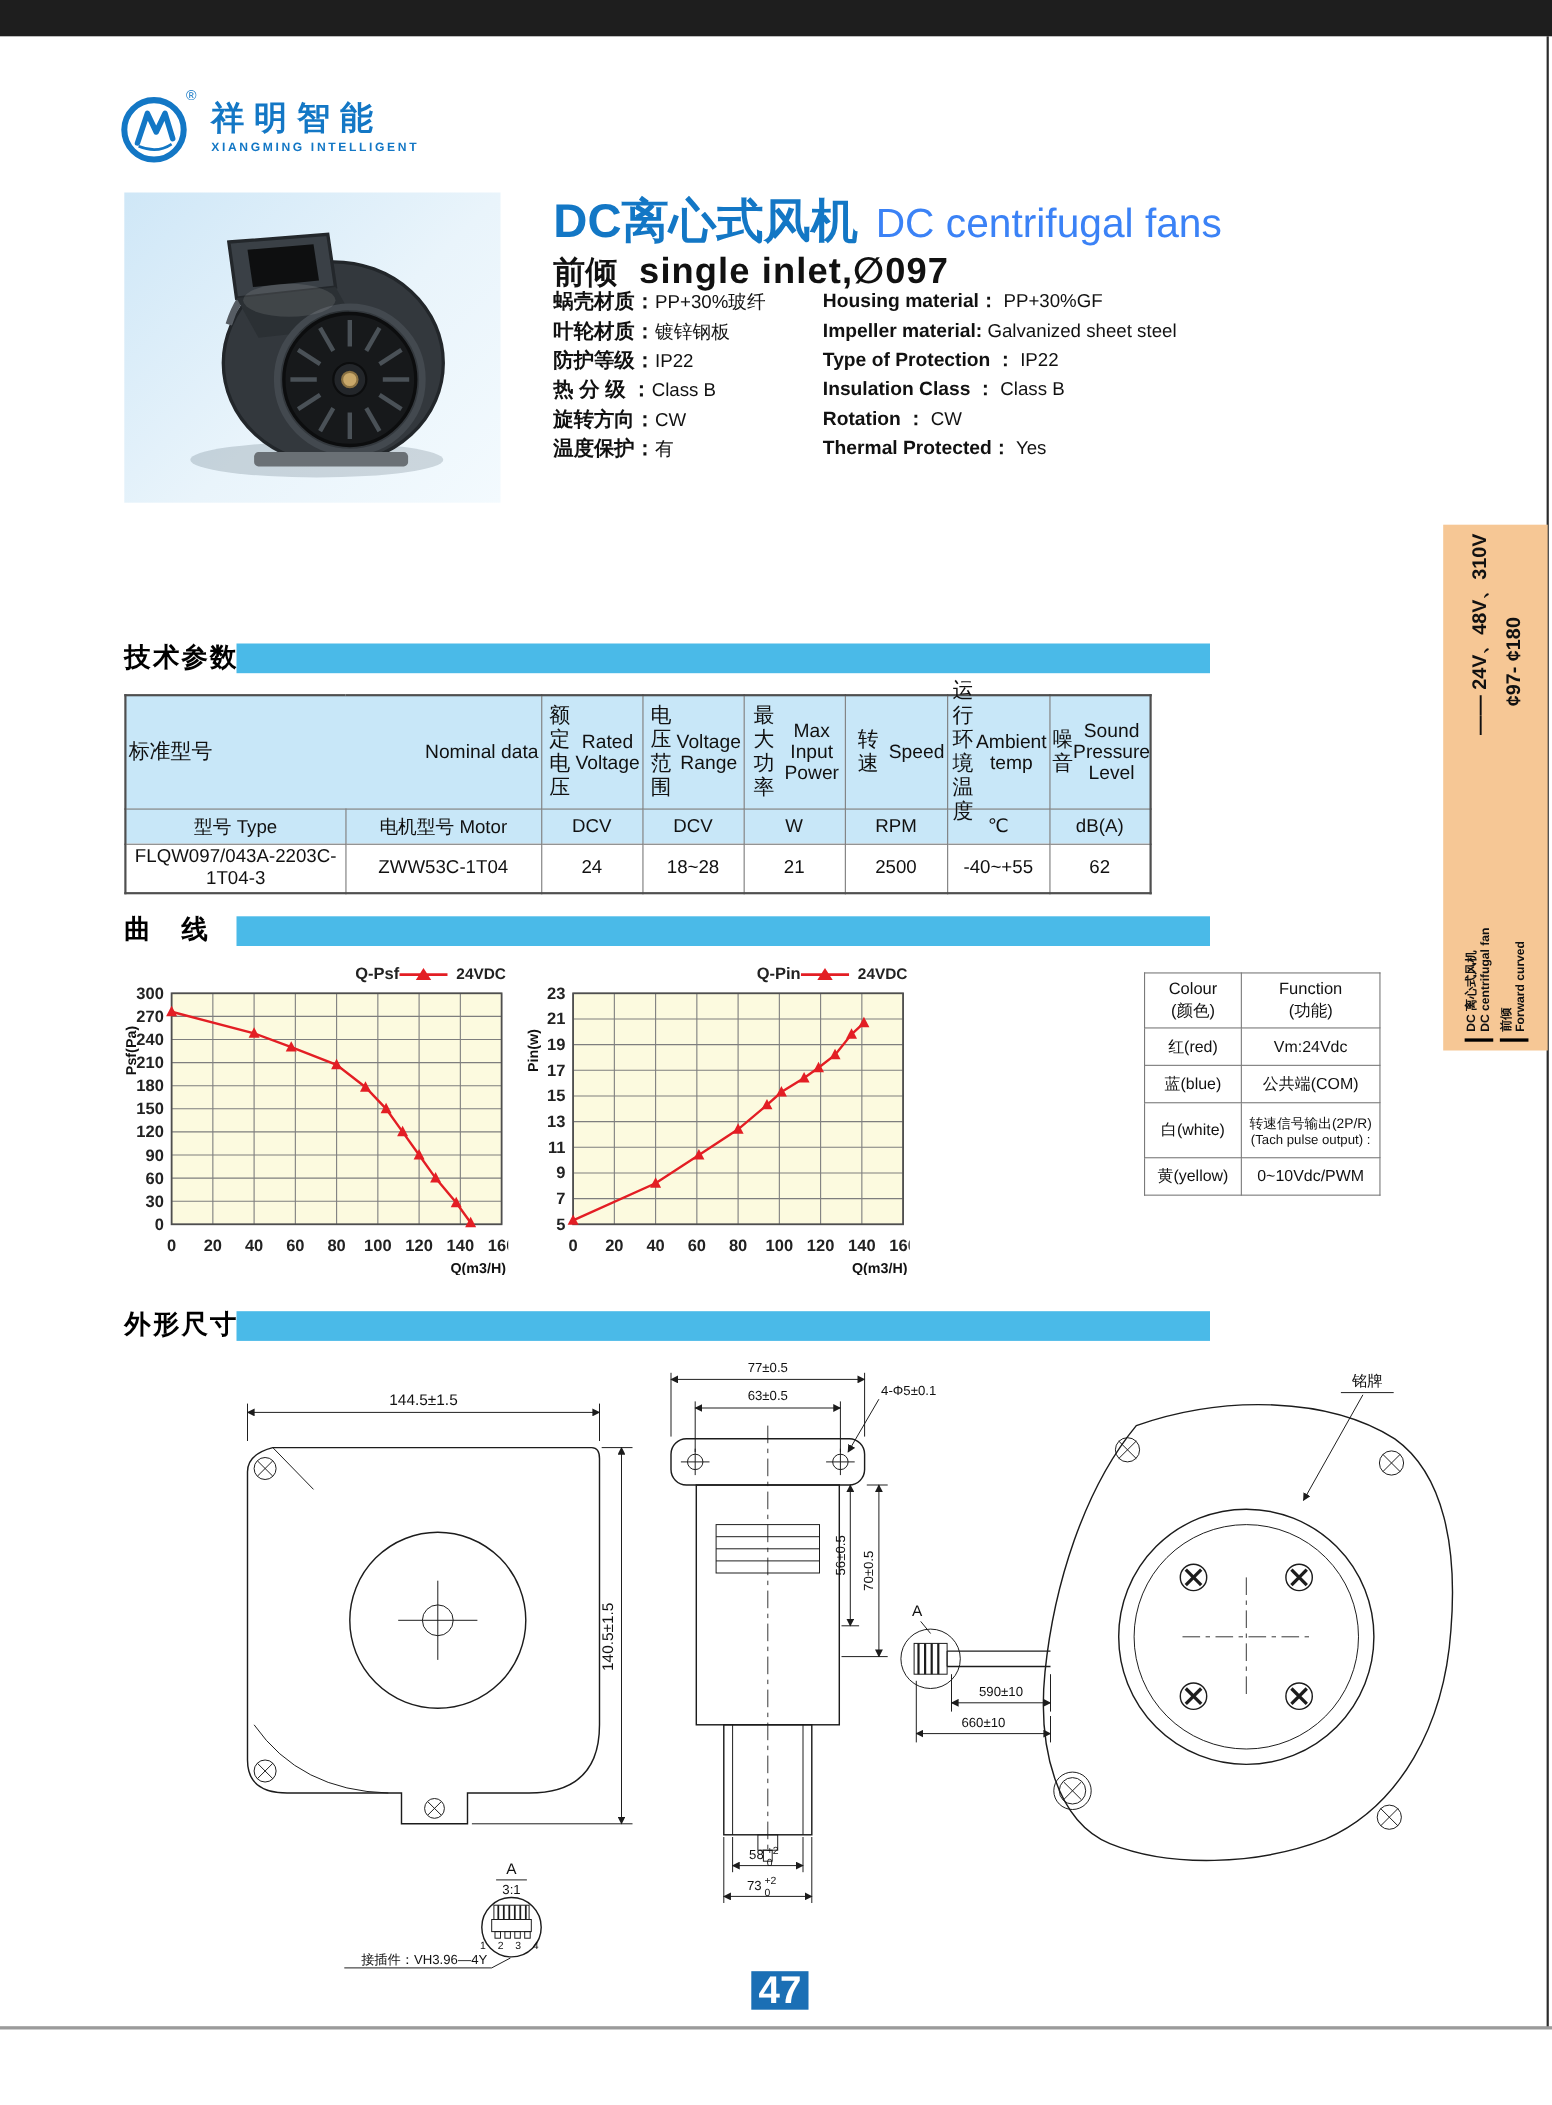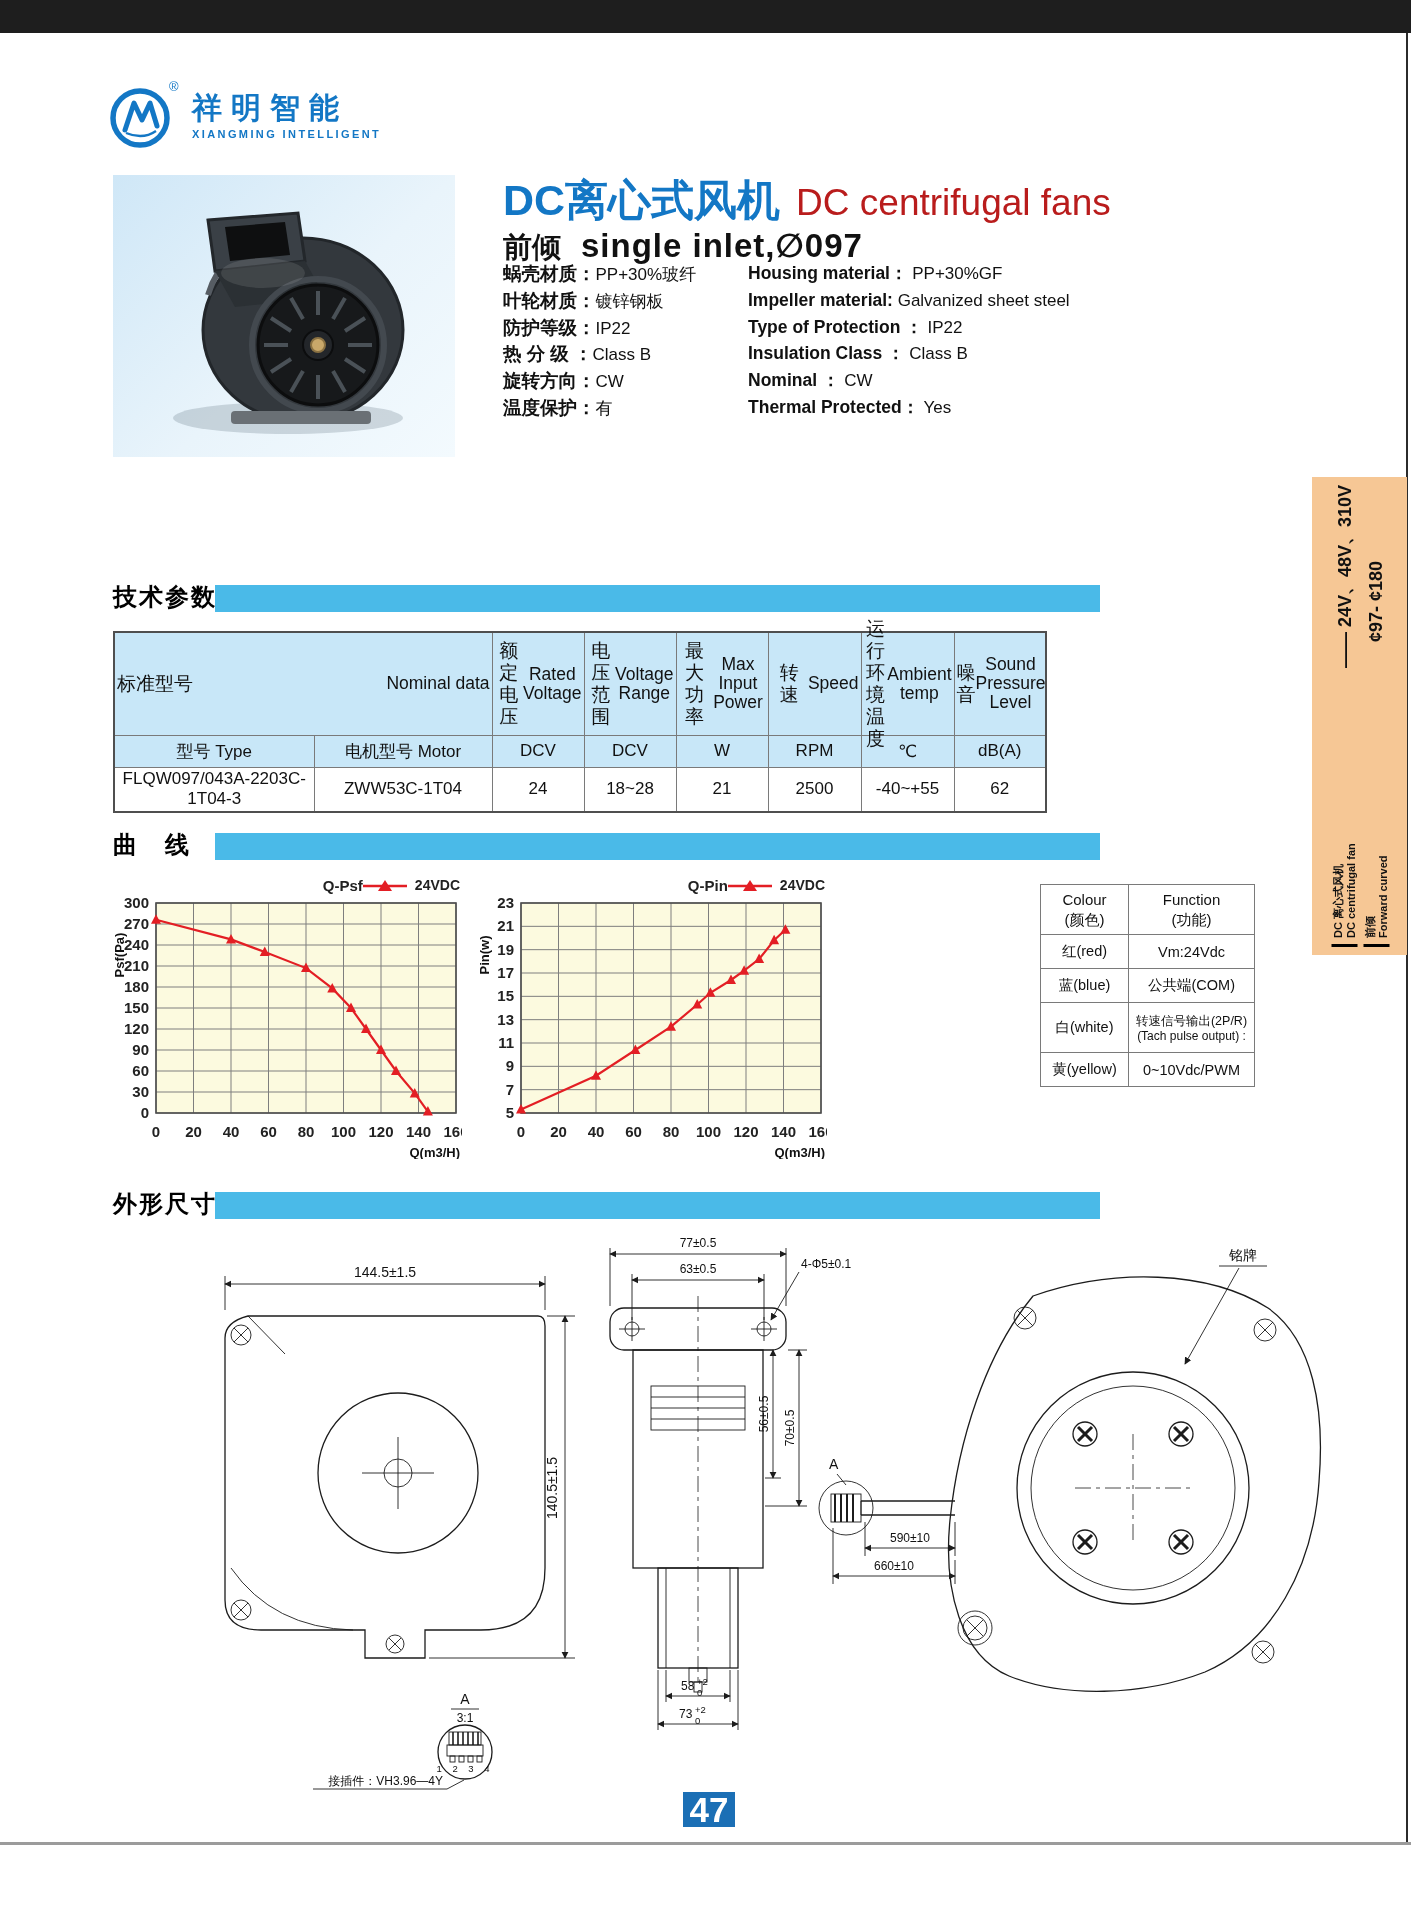--- a/index.html
+++ b/index.html
@@ -17,21 +17,21 @@
 .logo{left:106px;top:78px;display:flex;align-items:center;gap:12px}
 .logo-cn{font-size:30px;font-weight:bold;color:var(--blue);letter-spacing:9px;line-height:34px}
 .logo-en{font-size:11px;font-weight:bold;color:var(--blue);letter-spacing:2.4px;margin-top:3px}
 
 
 .photo{left:113px;top:175px;width:342px;height:282px;background:linear-gradient(135deg,#cfe7f7 0%,#e9f4fb 55%,#f3fafe 100%)}
 
 
 .title-line1{left:503px;top:172px;display:flex;align-items:baseline;gap:16px;white-space:nowrap}
 .title-cn{font-size:43px;font-weight:bold;color:var(--blue)}
-.title-en{font-size:37px;color:#b91c1c}
+.title-en{font-size:37px;color:#3b82f6}
 .title-line2{left:503px;top:226px;display:flex;align-items:baseline;gap:20px;white-space:nowrap}
 .sub-cn{font-size:29px;font-weight:bold}
 .sub-en{font-size:33px;font-weight:bold;letter-spacing:1px}
 .specs{left:503px;top:261px;width:660px}
 .spec-row{display:flex;line-height:25.8px;font-size:17px;white-space:nowrap}
 .spec-cn{width:245px}
 .spec-cn b{font-size:18.5px}
 .spec-en b{font-size:17.5px}
 
 
@@ -163,21 +163,21 @@
   <div class="spec-row">
     <span class="spec-cn"><b>防护等级：</b><span>IP22</span></span>
     <span class="spec-en"><b>Type of Protection ：</b> <span>IP22</span></span>
   </div>
   <div class="spec-row">
     <span class="spec-cn"><b>热 分 级 ：</b><span>Class B</span></span>
     <span class="spec-en"><b>Insulation Class ：</b> <span>Class B</span></span>
   </div>
   <div class="spec-row">
     <span class="spec-cn"><b>旋转方向：</b><span>CW</span></span>
-    <span class="spec-en"><b>Nominal ：</b> <span>CW</span></span>
+    <span class="spec-en"><b>Rotation ：</b> <span>CW</span></span>
   </div>
   <div class="spec-row">
     <span class="spec-cn"><b>温度保护：</b><span>有</span></span>
     <span class="spec-en"><b>Thermal Protected：</b> <span>Yes</span></span>
   </div>
 </div>
 
 <div class="abs sec-label lbl-tech">技术参数</div>
 <div class="abs sec-bar bar-tech"></div>
 

